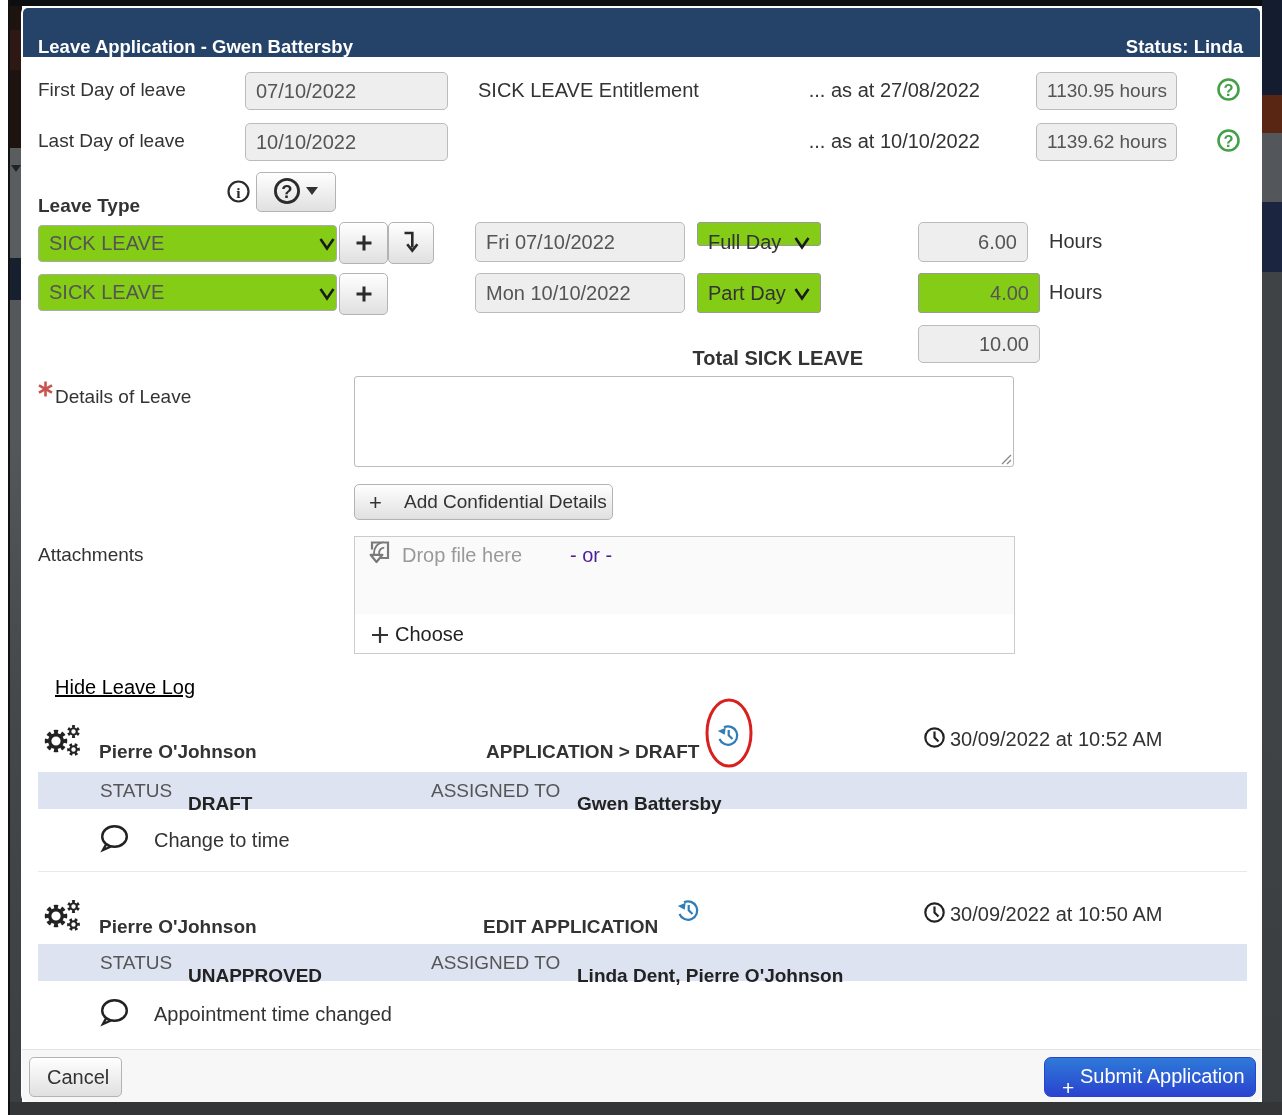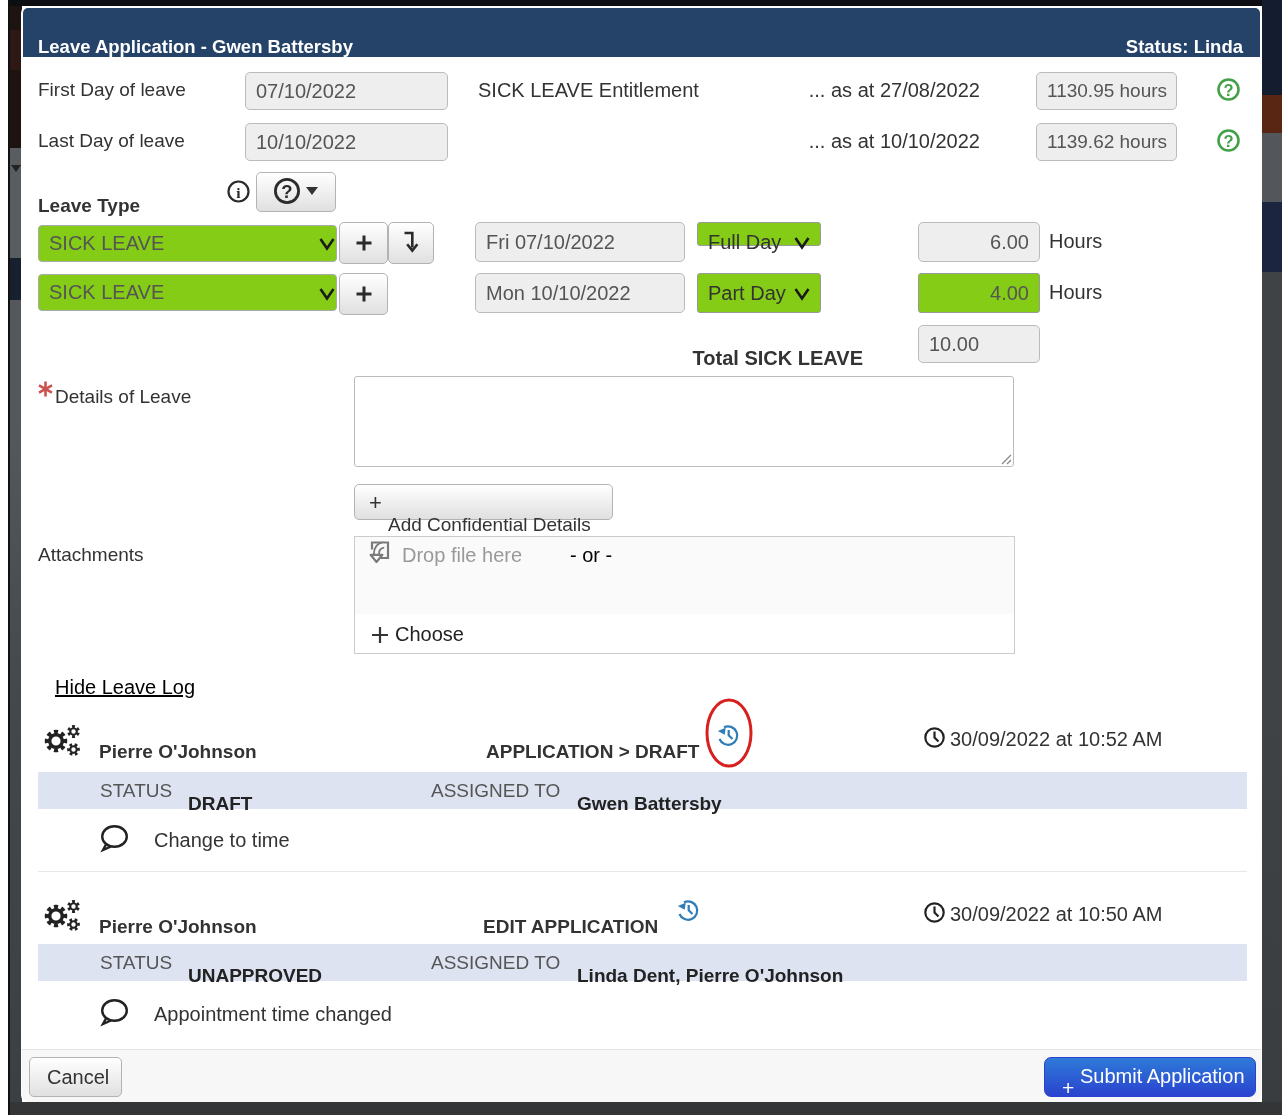--- a/index.html
+++ b/index.html
@@ -85,70 +85,70 @@
 <div class="abs btn" style="left:388px;top:222px;width:46px;height:42px;"></div>
 <svg class="abs" style="left:402px;top:228px;" width="21" height="27" viewBox="0 0 21 27">
     <path d="M2.5,5 H10.3 V19.5" fill="none" stroke="#2b2b2b" stroke-width="2.6"></path>
     <path d="M5.2,16.2 L10.3,22.6 L15.4,16.2" fill="none" stroke="#2b2b2b" stroke-width="2.6"></path>
   </svg>
 <div class="abs inp" style="left:475px;top:222px;width:210px;height:40px;line-height:38px;">Fri 07/10/2022</div>
 <div class="abs winp" style="left:697px;top:222px;width:124px;height:24px;line-height:38px;color:#333;">Full Day</div>
 <svg class="abs" style="left:794px;top:236px;" width="16" height="14" viewBox="0 0 16 14">
     <path d="M1.5,2 L8,11.5 L14.5,2" fill="none" stroke="#1a1a1a" stroke-width="2.6"></path>
   </svg>
-<div class="abs inp" style="left:918px;top:222px;width:122px;height:40px;line-height:38px;text-align:right;">6.00</div>
+<div class="abs inp" style="left:918px;top:222px;width:110px;height:40px;line-height:38px;text-align:right;">6.00</div>
 <div class="abs lbl" style="left:1049px;top:230px;font-size:20px;">Hours</div>
 
 <div class="abs winp" style="left:38px;top:274px;width:299px;height:37px;line-height:35px;color:#555;border-color:#aaa;border-radius:4px;">SICK LEAVE</div>
 <svg class="abs" style="left:319px;top:287px;" width="16" height="14" viewBox="0 0 16 14">
     <path d="M1.5,2 L8,11.5 L14.5,2" fill="none" stroke="#1a1a1a" stroke-width="2.6"></path>
   </svg>
 <div class="abs btn" style="left:339px;top:273px;width:49px;height:42px;"></div>
 <svg class="abs" style="left:355.5px;top:286px;" width="16" height="16" viewBox="0 0 16 16">
     <path d="M8,0.5 V15.5 M0.5,8 H15.5" stroke="#2b2b2b" stroke-width="3"></path>
   </svg>
 <div class="abs inp" style="left:475px;top:273px;width:210px;height:40px;line-height:38px;">Mon 10/10/2022</div>
 <div class="abs winp" style="left:697px;top:273px;width:124px;height:40px;line-height:38px;color:#333;">Part Day</div>
 <svg class="abs" style="left:794px;top:287px;" width="16" height="14" viewBox="0 0 16 14">
     <path d="M1.5,2 L8,11.5 L14.5,2" fill="none" stroke="#1a1a1a" stroke-width="2.6"></path>
   </svg>
 <div class="abs winp" style="left:918px;top:273px;width:122px;height:40px;line-height:38px;text-align:right;">4.00</div>
 <div class="abs lbl" style="left:1049px;top:281px;font-size:20px;">Hours</div>
 
 <div class="abs lbl bold" style="left:663px;top:334px;width:200px;text-align:right;font-size:20px;">Total SICK LEAVE</div>
-<div class="abs inp" style="left:918px;top:325px;width:122px;height:38px;text-align:left;">10.00</div>
+<div class="abs inp" style="left:918px;top:325px;width:122px;height:38px;text-align:right;">10.00</div>
 
 <svg class="abs" style="left:37.5px;top:381px;" width="15" height="16" viewBox="0 0 15 16">
     <g stroke="#c9534f" stroke-width="2.6">
       <path d="M7.5,0.5 V15.5"></path>
       <path d="M1,4.3 L14,11.7"></path>
       <path d="M14,4.3 L1,11.7"></path>
     </g>
   </svg>
 <div class="abs lbl" style="left:55px;top:386px;">Details of Leave</div>
 <div class="abs" style="left:354px;top:376px;width:660px;height:91px;border:1px solid #bbb;border-radius:3px;background:#fff;"></div>
 <svg class="abs" style="left:1000px;top:453px;" width="12" height="12" viewBox="0 0 12 12">
     <path d="M11,2 L2,11 M11,7 L7,11" stroke="#888" stroke-width="1.3"></path>
   </svg>
 
 <div class="abs btn" style="left:354px;top:484px;width:259px;height:36px;"></div>
 <div class="abs" style="left:369px;top:490px;font-size:22px;color:#333;">+</div>
-<div class="abs lbl" style="left:388px;top:491px;margin-top:23px;">Add Confidential Details</div>
+<div class="abs lbl" style="left:404px;top:491px;">Add Confidential Details</div>
 
 <div class="abs lbl" style="left:38px;top:544px;">Attachments</div>
 <div class="abs" style="left:354px;top:536px;width:661px;height:118px;border:1px solid #ccc;background:#fff;"></div>
 <div class="abs" style="left:355px;top:537px;width:659px;height:77px;background:#fafafa;"></div>
 <svg class="abs" style="left:367px;top:540px;" width="24" height="26" viewBox="0 0 24 26">
     <path d="M5,9.5 V2.5 H21 V18 H13.5" fill="none" stroke="#7a7a7a" stroke-width="2.2"></path>
     <path d="M17,5 C 11.5,5.5 9.5,9.5 9.5,13.5 L9.5,15.5" fill="none" stroke="#7a7a7a" stroke-width="7"></path>
     <path d="M17,5 C 11.5,5.5 9.5,9.5 9.5,13.5 L9.5,15.5" fill="none" stroke="#fafafa" stroke-width="3.4"></path>
     <path d="M3.6,14.8 H15.4 L9.5,22 Z" fill="#fafafa" stroke="#7a7a7a" stroke-width="2.2" stroke-linejoin="round"></path>
   </svg>
 <div class="abs" style="left:402px;top:544px;font-size:20px;color:#999;">Drop file here</div>
-<div class="abs" style="left:570px;top:544px;font-size:20px;color:#000000;">- or -</div>
+<div class="abs" style="left:570px;top:544px;font-size:20px;color:#4c1d95;">- or -</div>
 <svg class="abs" style="left:371px;top:626px;" width="18" height="18" viewBox="0 0 18 18">
     <path d="M9,1 V17 M1,9 H17" stroke="#333" stroke-width="2.2"></path>
   </svg>
 <div class="abs" style="left:395px;top:623px;font-size:20px;color:#222;">Choose</div>
 
 <div class="abs" style="left:55px;top:676px;font-size:20px;color:#000000;text-decoration:underline;">Hide Leave Log</div>
 
 <svg class="abs" style="left:36px;top:715px;" width="46" height="44" viewBox="0 0 46 44">
 <path fill="#222" fill-rule="evenodd" d="M17.6,15.0A11.3,11.3 0 0 1 22.4,15.0L21.7,18.2A8.0,8.0 0 0 1 24.3,19.3L26.1,16.5A11.3,11.3 0 0 1 29.5,19.9L26.7,21.7A8.0,8.0 0 0 1 27.8,24.3L31.0,23.6A11.3,11.3 0 0 1 31.0,28.4L27.8,27.7A8.0,8.0 0 0 1 26.7,30.3L29.5,32.1A11.3,11.3 0 0 1 26.1,35.5L24.3,32.7A8.0,8.0 0 0 1 21.7,33.8L22.4,37.0A11.3,11.3 0 0 1 17.6,37.0L18.3,33.8A8.0,8.0 0 0 1 15.7,32.7L13.9,35.5A11.3,11.3 0 0 1 10.5,32.1L13.3,30.3A8.0,8.0 0 0 1 12.2,27.7L9.0,28.4A11.3,11.3 0 0 1 9.0,23.6L12.2,24.3A8.0,8.0 0 0 1 13.3,21.7L10.5,19.9A11.3,11.3 0 0 1 13.9,16.5L15.7,19.3A8.0,8.0 0 0 1 18.3,18.2Z M15.4,26 a4.6,4.6 0 1 0 9.2,0 a4.6,4.6 0 1 0 -9.2,0 Z"></path>
 <path fill="#222" fill-rule="evenodd" d="M35.8,10.3A6.4,6.4 0 0 1 39.2,10.3L38.7,12.4A4.3,4.3 0 0 1 40.5,13.4L42.0,11.9A6.4,6.4 0 0 1 43.7,14.9L41.7,15.4A4.3,4.3 0 0 1 41.7,17.6L43.7,18.1A6.4,6.4 0 0 1 42.0,21.1L40.5,19.6A4.3,4.3 0 0 1 38.7,20.6L39.2,22.7A6.4,6.4 0 0 1 35.8,22.7L36.3,20.6A4.3,4.3 0 0 1 34.5,19.6L33.0,21.1A6.4,6.4 0 0 1 31.3,18.1L33.3,17.6A4.3,4.3 0 0 1 33.3,15.4L31.3,14.9A6.4,6.4 0 0 1 33.0,11.9L34.5,13.4A4.3,4.3 0 0 1 36.3,12.4Z M35.3,16.5 a2.2,2.2 0 1 0 4.4,0 a2.2,2.2 0 1 0 -4.4,0 Z"></path>

